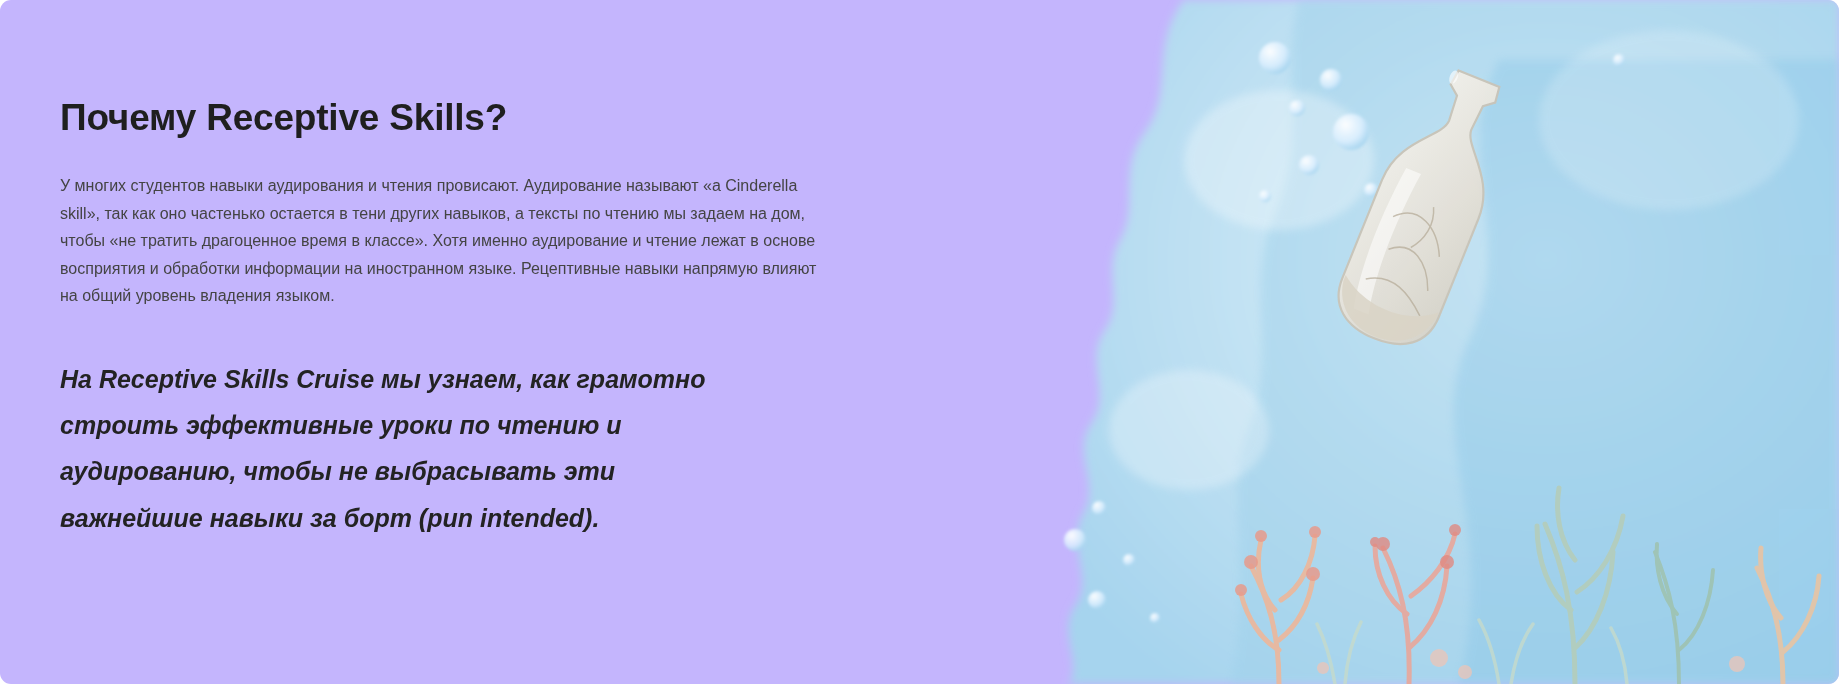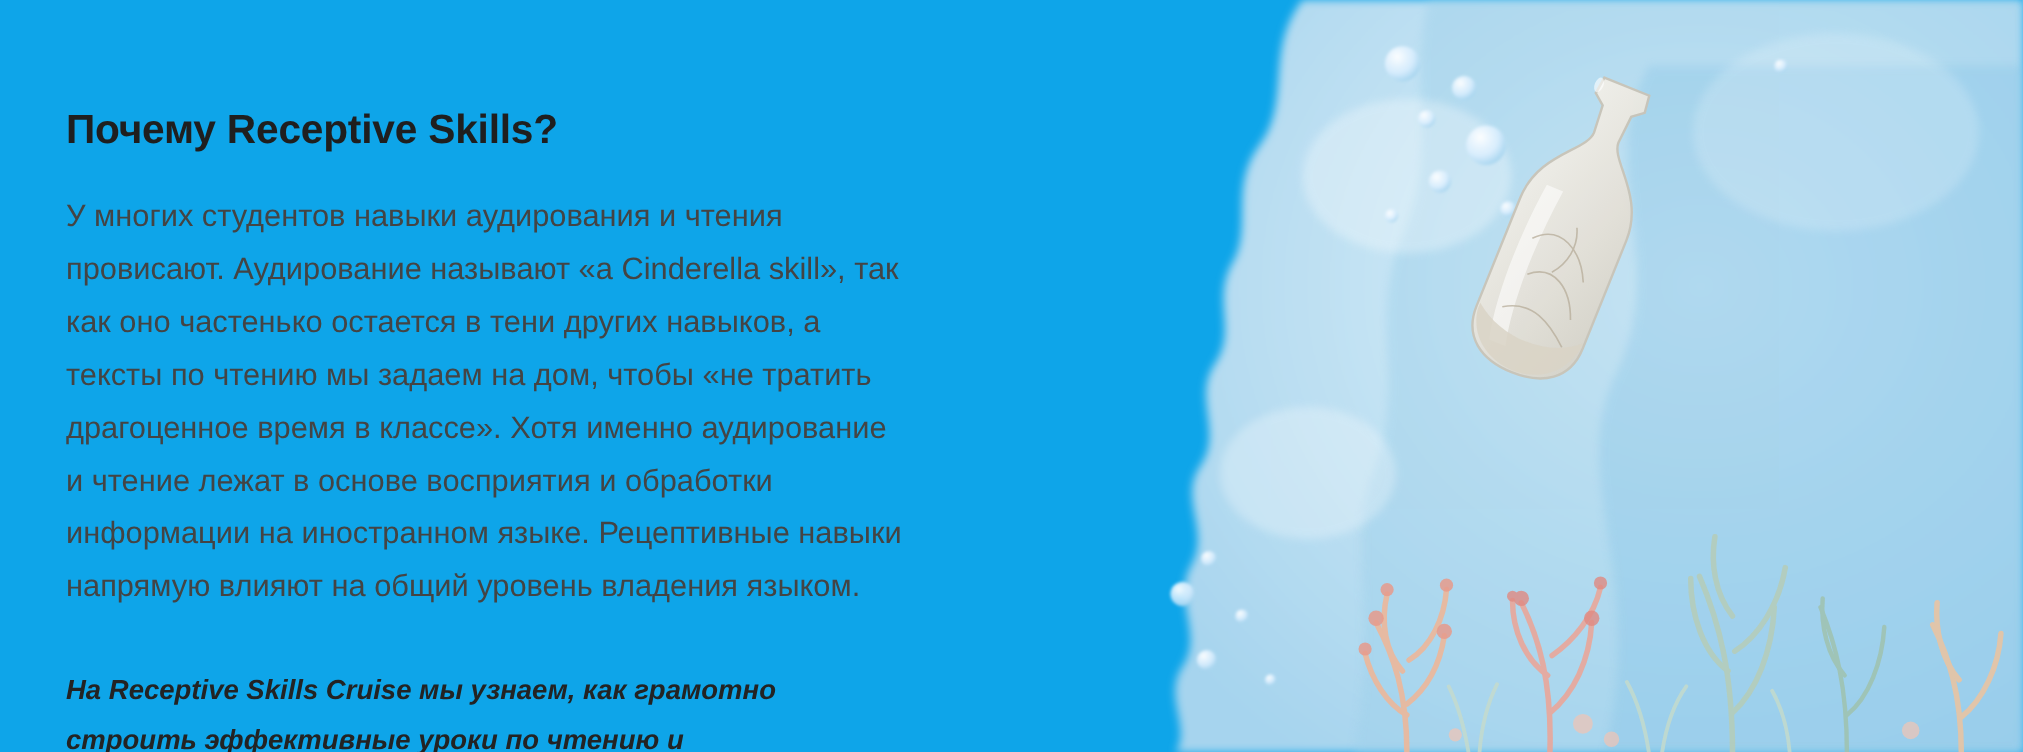--- a/index.html
+++ b/index.html
@@ -12,43 +12,44 @@
     height: 684px;
     overflow: hidden;
     font-family: "Liberation Sans", sans-serif;
     color: #3c3c3c;
   }
 
   .page {
     position: relative;
     width: 1839px;
     height: 684px;
-    background: #0ea5e9;
+    background: #c4b5fd;
     overflow: hidden;
+    border-radius: 11px;
   }
 
   
   .content {
     position: absolute;
     left: 60px;
     top: 96px;
     width: 790px;
   }
 
   .heading {
     font-size: 37px;
     font-weight: bold;
     color: #1f1f1f;
     letter-spacing: -0.2px;
     margin: 0 0 32px 0;
     line-height: 1.2;
   }
 
   .body-paragraph {
-    font-size: 28px;
+    font-size: 16px;
     line-height: 1.72;
     color: #444444;
     margin: 0;
     max-width: 760px;
     font-weight: 400;
   }
 
   .emphasis-paragraph {
     margin: 46px 0 0 0;
     font-size: 25px;

